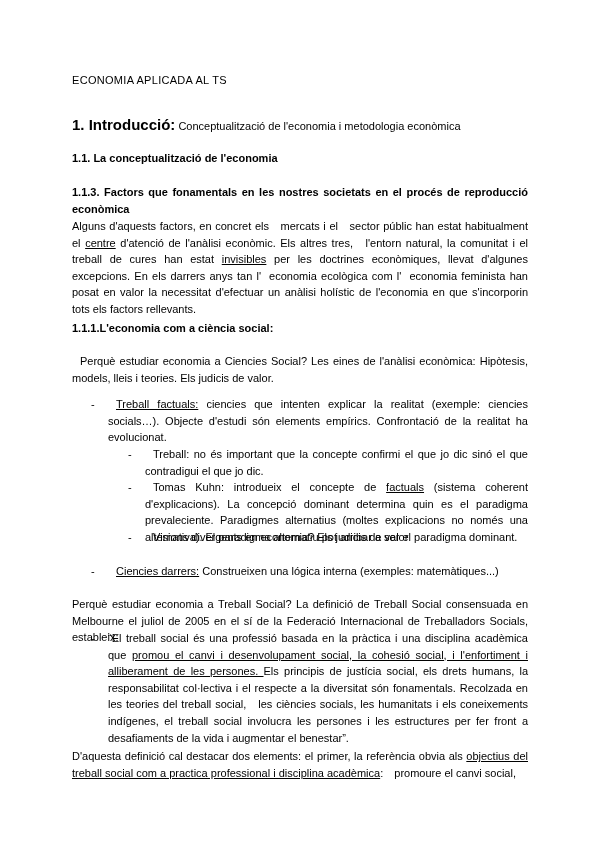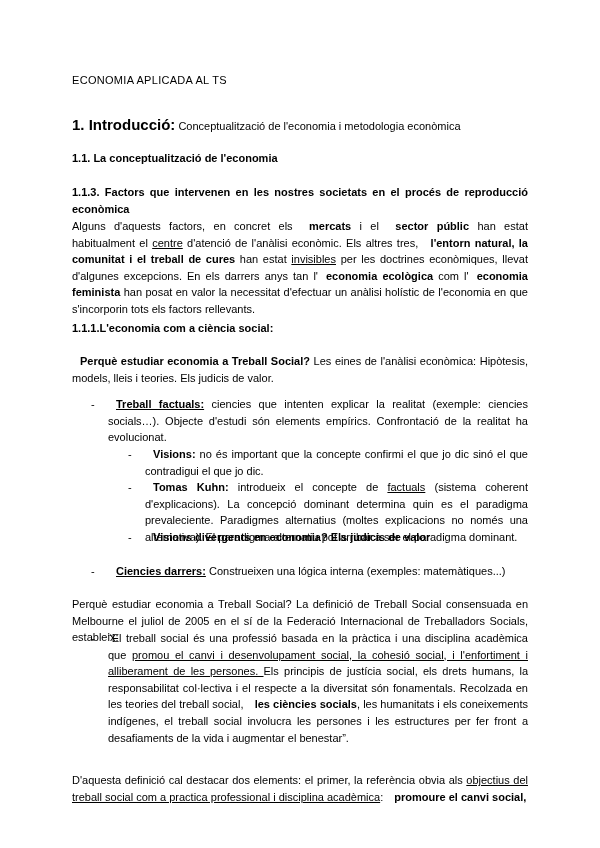--- a/index.html
+++ b/index.html
@@ -1,21 +1,21 @@
 <!DOCTYPE html>
 <html><head>
 <meta charset="utf-8">
 <style>
   html, body { margin: 0; padding: 0; background: #ffffff; }
   body { width: 600px; height: 848px; position: relative; overflow: hidden;
          font-family: "Liberation Sans", sans-serif; color: #000; font-size: 11px; }
   .page { position: absolute; left: 72px; top: 0; width: 456px; }
   .line-block { position: absolute; left: 0; width: 456px; line-height: 16.6px; }
   .justify { text-align: justify; }
-  b, .b { font-weight: bold; padding-left: 8px; }
+  b, .b { font-weight: normal; padding-left: 8px; }
   u, .u { text-decoration: underline; }
   .header-title { font-size: 11px; letter-spacing: 0.3px; }
   .h1 { font-size: 15px; font-weight: bold; }
   .h1-rest { font-size: 11px; font-weight: normal; margin-top: 48px; }
   .h2 { font-weight: bold; font-size: 11px; }
   .bullet-item { position: absolute; line-height: 16.6px; }
   .dash { position: absolute; left: -17px; top: 0; }
 </style>
 </head>
 <body>
@@ -23,40 +23,40 @@
 <div class="page">
 
   <div class="line-block header-title" style="top:72px;">ECONOMIA APLICADA AL TS</div>
 
   <div class="line-block" style="top:117px;">
     <span class="h1">1. Introducció:</span><span class="h1-rest"> Conceptualització de l'economia i metodologia econòmica</span>
   </div>
 
   <div class="line-block h2" style="top:150px;">1.1. La conceptualització de l'economia</div>
 
-  <div class="line-block h2 justify" style="top:184px; text-align-last:left;">1.1.3. Factors que intervenen en les nostres societats en el procés de reproducció econòmica</div>
+  <div class="line-block h2 justify" style="top:184px; text-align-last:left;">1.1.3. Factors que fonamentals en les nostres societats en el procés de reproducció econòmica</div>
 
   <div class="line-block justify" style="top:218px;">
     <span>Alguns d'aquests factors, en concret els </span><b>mercats</b><span> i el </span><b>sector públic</b><span> han estat habitualment el </span><u>centre</u><span> d'atenció de l'anàlisi econòmic. Els altres tres, </span><b>l'entorn natural, la comunitat i el treball de cures</b><span> han estat </span><u>invisibles</u><span> per les doctrines econòmiques, llevat d'algunes excepcions. En els darrers anys tan l'</span><b>economia ecològica</b><span> com l'</span><b>economia feminista</b><span> han posat en valor la necessitat d'efectuar un anàlisi holístic de l'economia en que s'incorporin tots els factors rellevants.</span>
   </div>
 
   <div class="line-block h2" style="top:320px;">1.1.1.L'economia com a ciència social:</div>
 
   <div class="line-block justify" style="top:353px;">
-    <b>Perquè estudiar economia a Treball Social?</b><span> Les eines de l'anàlisi econòmica: Hipòtesis, models, lleis i teories. Els judicis de valor.</span>
+    <b>Perquè estudiar economia a Ciencies Social?</b><span> Les eines de l'anàlisi econòmica: Hipòtesis, models, lleis i teories. Els judicis de valor.</span>
   </div>
 
   <div class="bullet-item justify" style="top:396px; left:36px; width:420px;">
     <span class="dash">-</span>
     <b><u>Treball factuals:</u></b><span> ciencies que intenten explicar la realitat (exemple: ciencies socials…). Objecte d'estudi són elements empírics. Confrontació de la realitat ha evolucionat.</span>
   </div>
 
   <div class="bullet-item justify" style="top:446px; left:73px; width:383px;">
     <span class="dash">-</span>
-    <b>Visions:</b><span> no és important que la concepte confirmi el que jo dic sinó el que contradigui el que jo dic.</span>
+    <b>Treball:</b><span> no és important que la concepte confirmi el que jo dic sinó el que contradigui el que jo dic.</span>
   </div>
 
   <div class="bullet-item justify" style="top:479px; left:73px; width:383px;">
     <span class="dash">-</span>
     <b>Tomas Kuhn:</b><span> introdueix el concepte de </span><u>factuals</u><span> (sistema coherent d'explicacions). La concepció dominant determina quin es el paradigma prevaleciente. Paradigmes alternatius (moltes explicacions no només una alternativa). El paradigma alternatiu pot arribar a ser el paradigma dominant.</span>
   </div>
 
   <div class="bullet-item" style="top:529px; left:73px; width:383px;">
     <span class="dash">-</span>
     <b>Visions divergents en economia? Els judicis de valor</b>
@@ -67,17 +67,17 @@
     <b><u>Ciencies darrers:</u></b><span> Construeixen una lógica interna (exemples: matemàtiques...)</span>
   </div>
 
   <div class="line-block justify" style="top:596px;">Perquè estudiar economia a Treball Social? La definició de Treball Social consensuada en Melbourne el juliol de 2005 en el sí de la Federació Internacional de Treballadors Socials, estableix:</div>
 
   <div class="bullet-item justify" style="top:630px; left:36px; width:420px;">
     <span class="dash">-</span>
     <span>“El treball social és una professió basada en la pràctica i una disciplina acadèmica que </span><u>promou el canvi i desenvolupament social, la cohesió social, i l'enfortiment i alliberament de les persones. </u><span>Els principis de justícia social, els drets humans, la responsabilitat col·lectiva i el respecte a la diversitat són fonamentals. Recolzada en les teories del treball social, </span><b>les ciències socials</b><span>, les humanitats i els coneixements indígenes, el treball social involucra les persones i les estructures per fer front a desafiaments de la vida i augmentar el benestar”.</span>
   </div>
 
-  <div class="line-block justify" style="top:772px;">
+  <div class="line-block justify" style="top:748px;">
     <span>D'aquesta definició cal destacar dos elements: el primer, la referència obvia als </span><u>objectius del treball social com a practica professional i disciplina acadèmica</u><span>: </span><b>promoure el canvi social,</b>
   </div>
 
 </div>
 
 </body></html>

